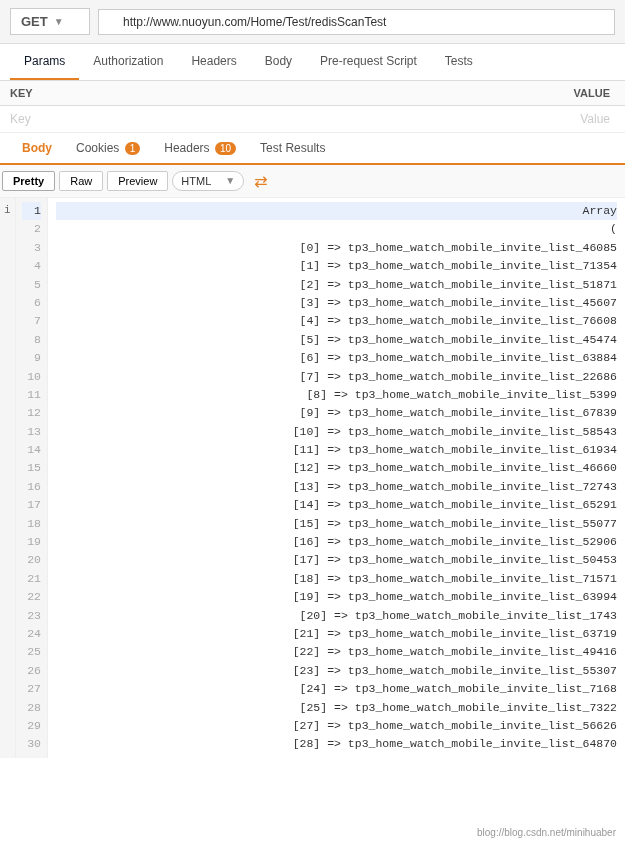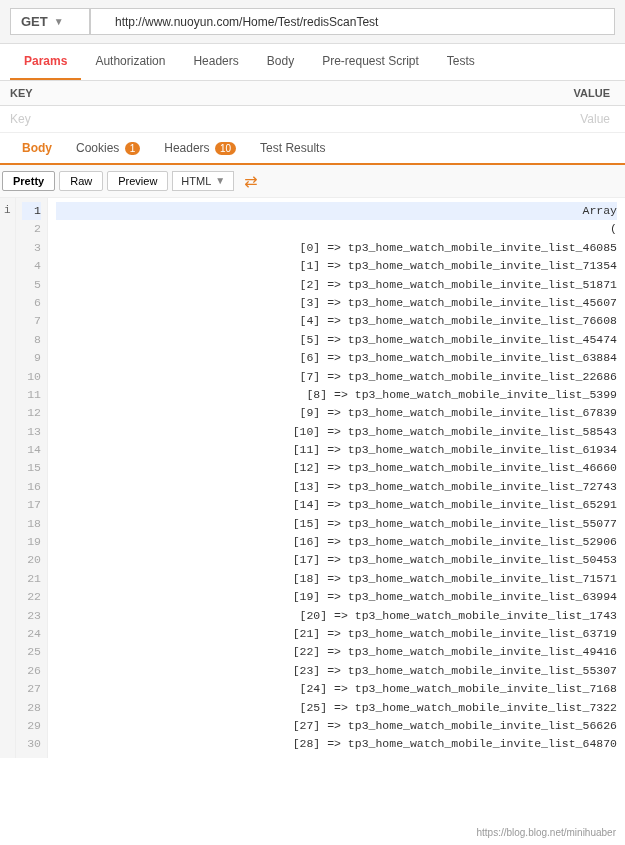--- a/index.html
+++ b/index.html
@@ -1,23 +1,25 @@
 <!DOCTYPE html>
 <html><head>
   <meta charset="utf-8">
   <style>
     * { box-sizing: border-box; margin: 0; padding: 0; }
     body { font-family: Arial, sans-serif; font-size: 12px; background: #fff; color: #333; width: 625px; }
 
     
     .url-bar {
       display: flex;
+      align-items: center;
       padding: 8px 10px;
       background: #f5f5f5;
       border-bottom: 1px solid #ddd;
+      gap: 8px;
     }
     .method-select {
       display: flex;
       align-items: center;
       background: #fff;
       border: 1px solid #ccc;
       padding: 5px 10px;
       min-width: 80px;
       cursor: pointer;
       font-size: 13px;
@@ -42,23 +44,23 @@
       padding: 0 10px;
     }
     .tabs-top .tab {
       padding: 10px 14px;
       cursor: pointer;
       font-size: 12px;
       color: #555;
       border-bottom: 2px solid transparent;
     }
     .tabs-top .tab.active {
-      color: #ef4444;
+      color: #0f172a;
       border-bottom: 2px solid #e67e22;
-      font-weight: bold;
+      font-weight: normal;
     }
 
     
     .kv-table {
       width: 100%;
       border-collapse: collapse;
       border-bottom: 1px solid #eee;
     }
     .kv-table th {
       text-align: left;
@@ -128,21 +130,22 @@
       font-weight: bold;
     }
     .format-select {
       display: flex;
       align-items: flex-start;
       border: 1px solid #ccc;
       padding: 3px 8px;
       font-size: 11px;
       background: #fff;
       cursor: pointer;
-      border-radius: 0;
+      border-radius: 10px;
+      gap: 10px;
     }
     .format-select .arrow { margin-left: 4px; font-size: 10px; color: #888; }
     .wrap-icon {
       margin-left: 6px;
       font-size: 16px;
       color: #e67e22;
       cursor: pointer;
     }
 
     
@@ -343,13 +346,13 @@
       <span class="line">    [21] =&gt; tp3_home_watch_mobile_invite_list_63719</span>
       <span class="line">    [22] =&gt; tp3_home_watch_mobile_invite_list_49416</span>
       <span class="line">    [23] =&gt; tp3_home_watch_mobile_invite_list_55307</span>
       <span class="line">    [24] =&gt; tp3_home_watch_mobile_invite_list_7168</span>
       <span class="line">    [25] =&gt; tp3_home_watch_mobile_invite_list_7322</span>
       <span class="line">    [27] =&gt; tp3_home_watch_mobile_invite_list_56626</span>
       <span class="line">    [28] =&gt; tp3_home_watch_mobile_invite_list_64870</span>
     </div>
 </div>
 
-<div class="watermark">https://blog.blog.net/minihuaber</div>
+<div class="watermark">blog://blog.csdn.net/minihuaber</div>
 
 </body></html>

